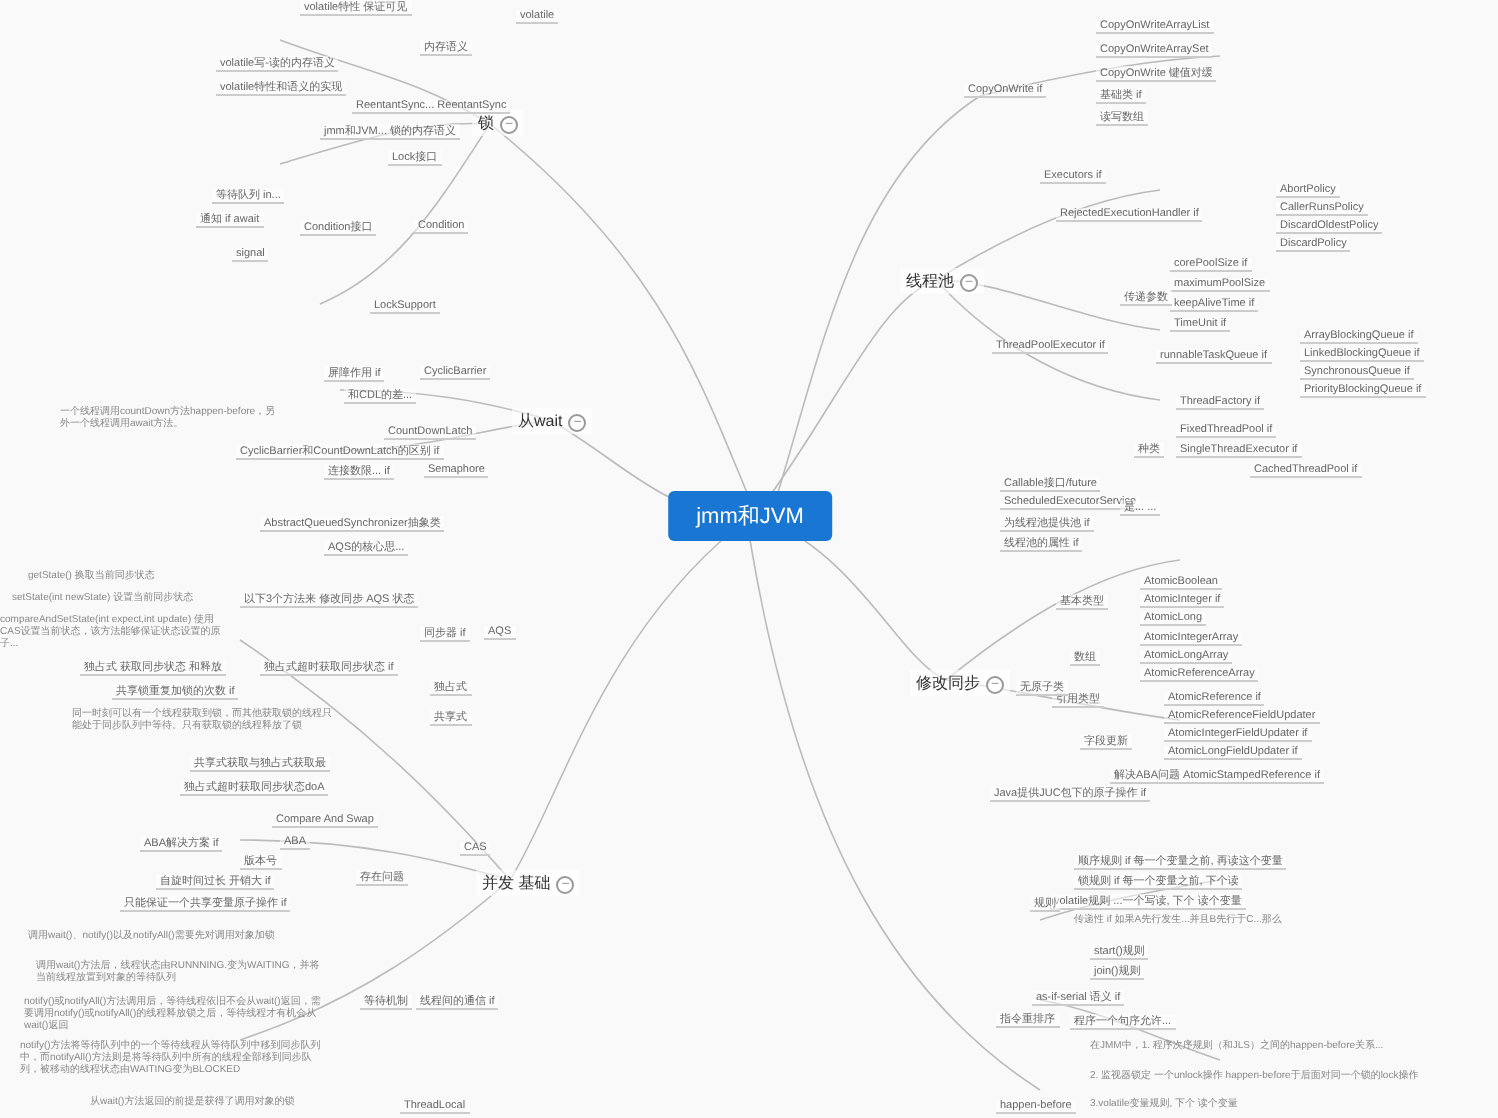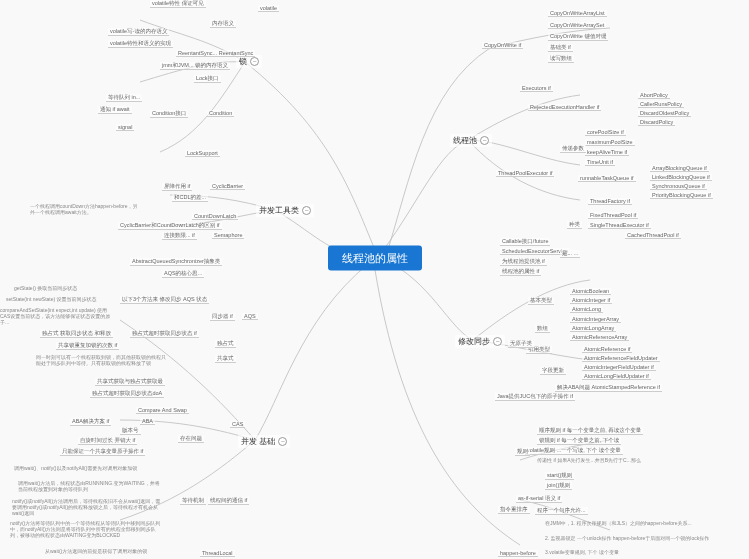--- a/index.html
+++ b/index.html
@@ -94,27 +94,27 @@
     <path d="M468 140 C500 175, 540 195, 580 200"></path>
     <path d="M473 340 C510 310, 550 285, 590 280"></path>
     <path d="M473 340 C510 345, 550 355, 590 360"></path>
     <path d="M490 48 C530 38, 570 30, 610 28"></path>
     <path d="M375 270 C400 420, 450 500, 520 545"></path>
     <path d="M520 460 C550 450, 580 445, 610 440"></path>
     <path d="M520 500 C550 505, 580 520, 610 530"></path>
   </g>
 </svg>
 
-<div class="root-node">线程池的属性</div>
+<div class="root-node">jmm和JVM</div>
 
 <div class="branch-label" style="left:236px;top:55px">
   <span>锁</span><span class="collapse-icon">−</span>
 </div>
 <div class="branch-label" style="left:256px;top:204px">
-  <span>并发工具类</span><span class="collapse-icon">−</span>
+  <span>从wait</span><span class="collapse-icon">−</span>
 </div>
 <div class="branch-label" style="left:238px;top:435px">
   <span>并发 基础</span><span class="collapse-icon">−</span>
 </div>
 <div class="branch-label" style="left:450px;top:134px">
   <span>线程池</span><span class="collapse-icon">−</span>
 </div>
 <div class="branch-label" style="left:455px;top:335px">
   <span>修改同步</span><span class="collapse-icon">−</span>
 </div>

